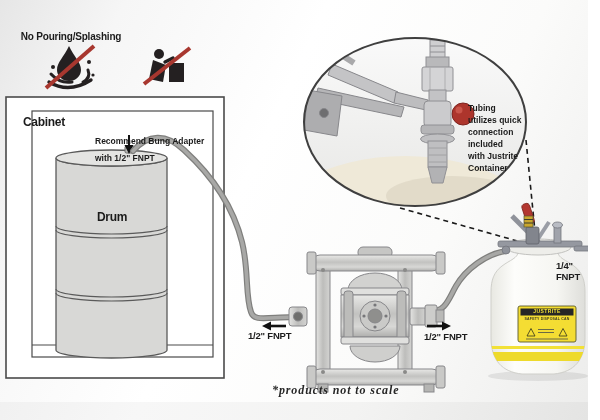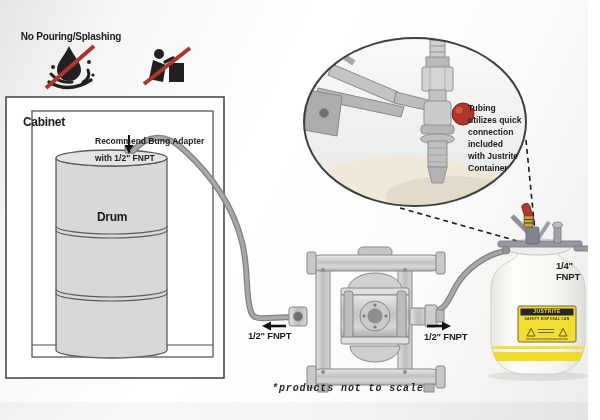--- a/index.html
+++ b/index.html
@@ -13,22 +13,22 @@
     position:absolute; font-weight:bold; color:#1b1b1b;
     font-family:"Liberation Sans",sans-serif; line-height:1.15;
     white-space:pre-line;
   }
   .prohib-lbl{font-size:10px; text-align:center; letter-spacing:-0.2px;}
   .big{font-size:12px; letter-spacing:-0.3px;}
   .note{font-size:8.5px; line-height:17px;margin-top:24px;}
   .port{font-size:9.5px; letter-spacing:-0.2px;}
   .inset-caption{font-size:8.5px; line-height:12px;}
   .footnote{
-    position:absolute; font-style:italic; font-size:10px; letter-spacing:0.9px;
-    color:#262626; font-family:Liberation Mono, monospace; font-weight:bold;
+    position:absolute; font-style:italic; font-size:12px; letter-spacing:0.9px;
+    color:#262626; font-family:Liberation Serif, serif; font-weight:bold;
   }
   .brand{font-size:5px; color:#f2e136; text-align:center; letter-spacing:0.4px;}
   .canlabel{font-size:3.5px; color:#3a3a20; text-align:center; letter-spacing:0.2px;}
 </style>
 </head>
 <body>
 
 <div id="canvas">
 
 <svg width="600" height="420" viewBox="0 0 600 420">

